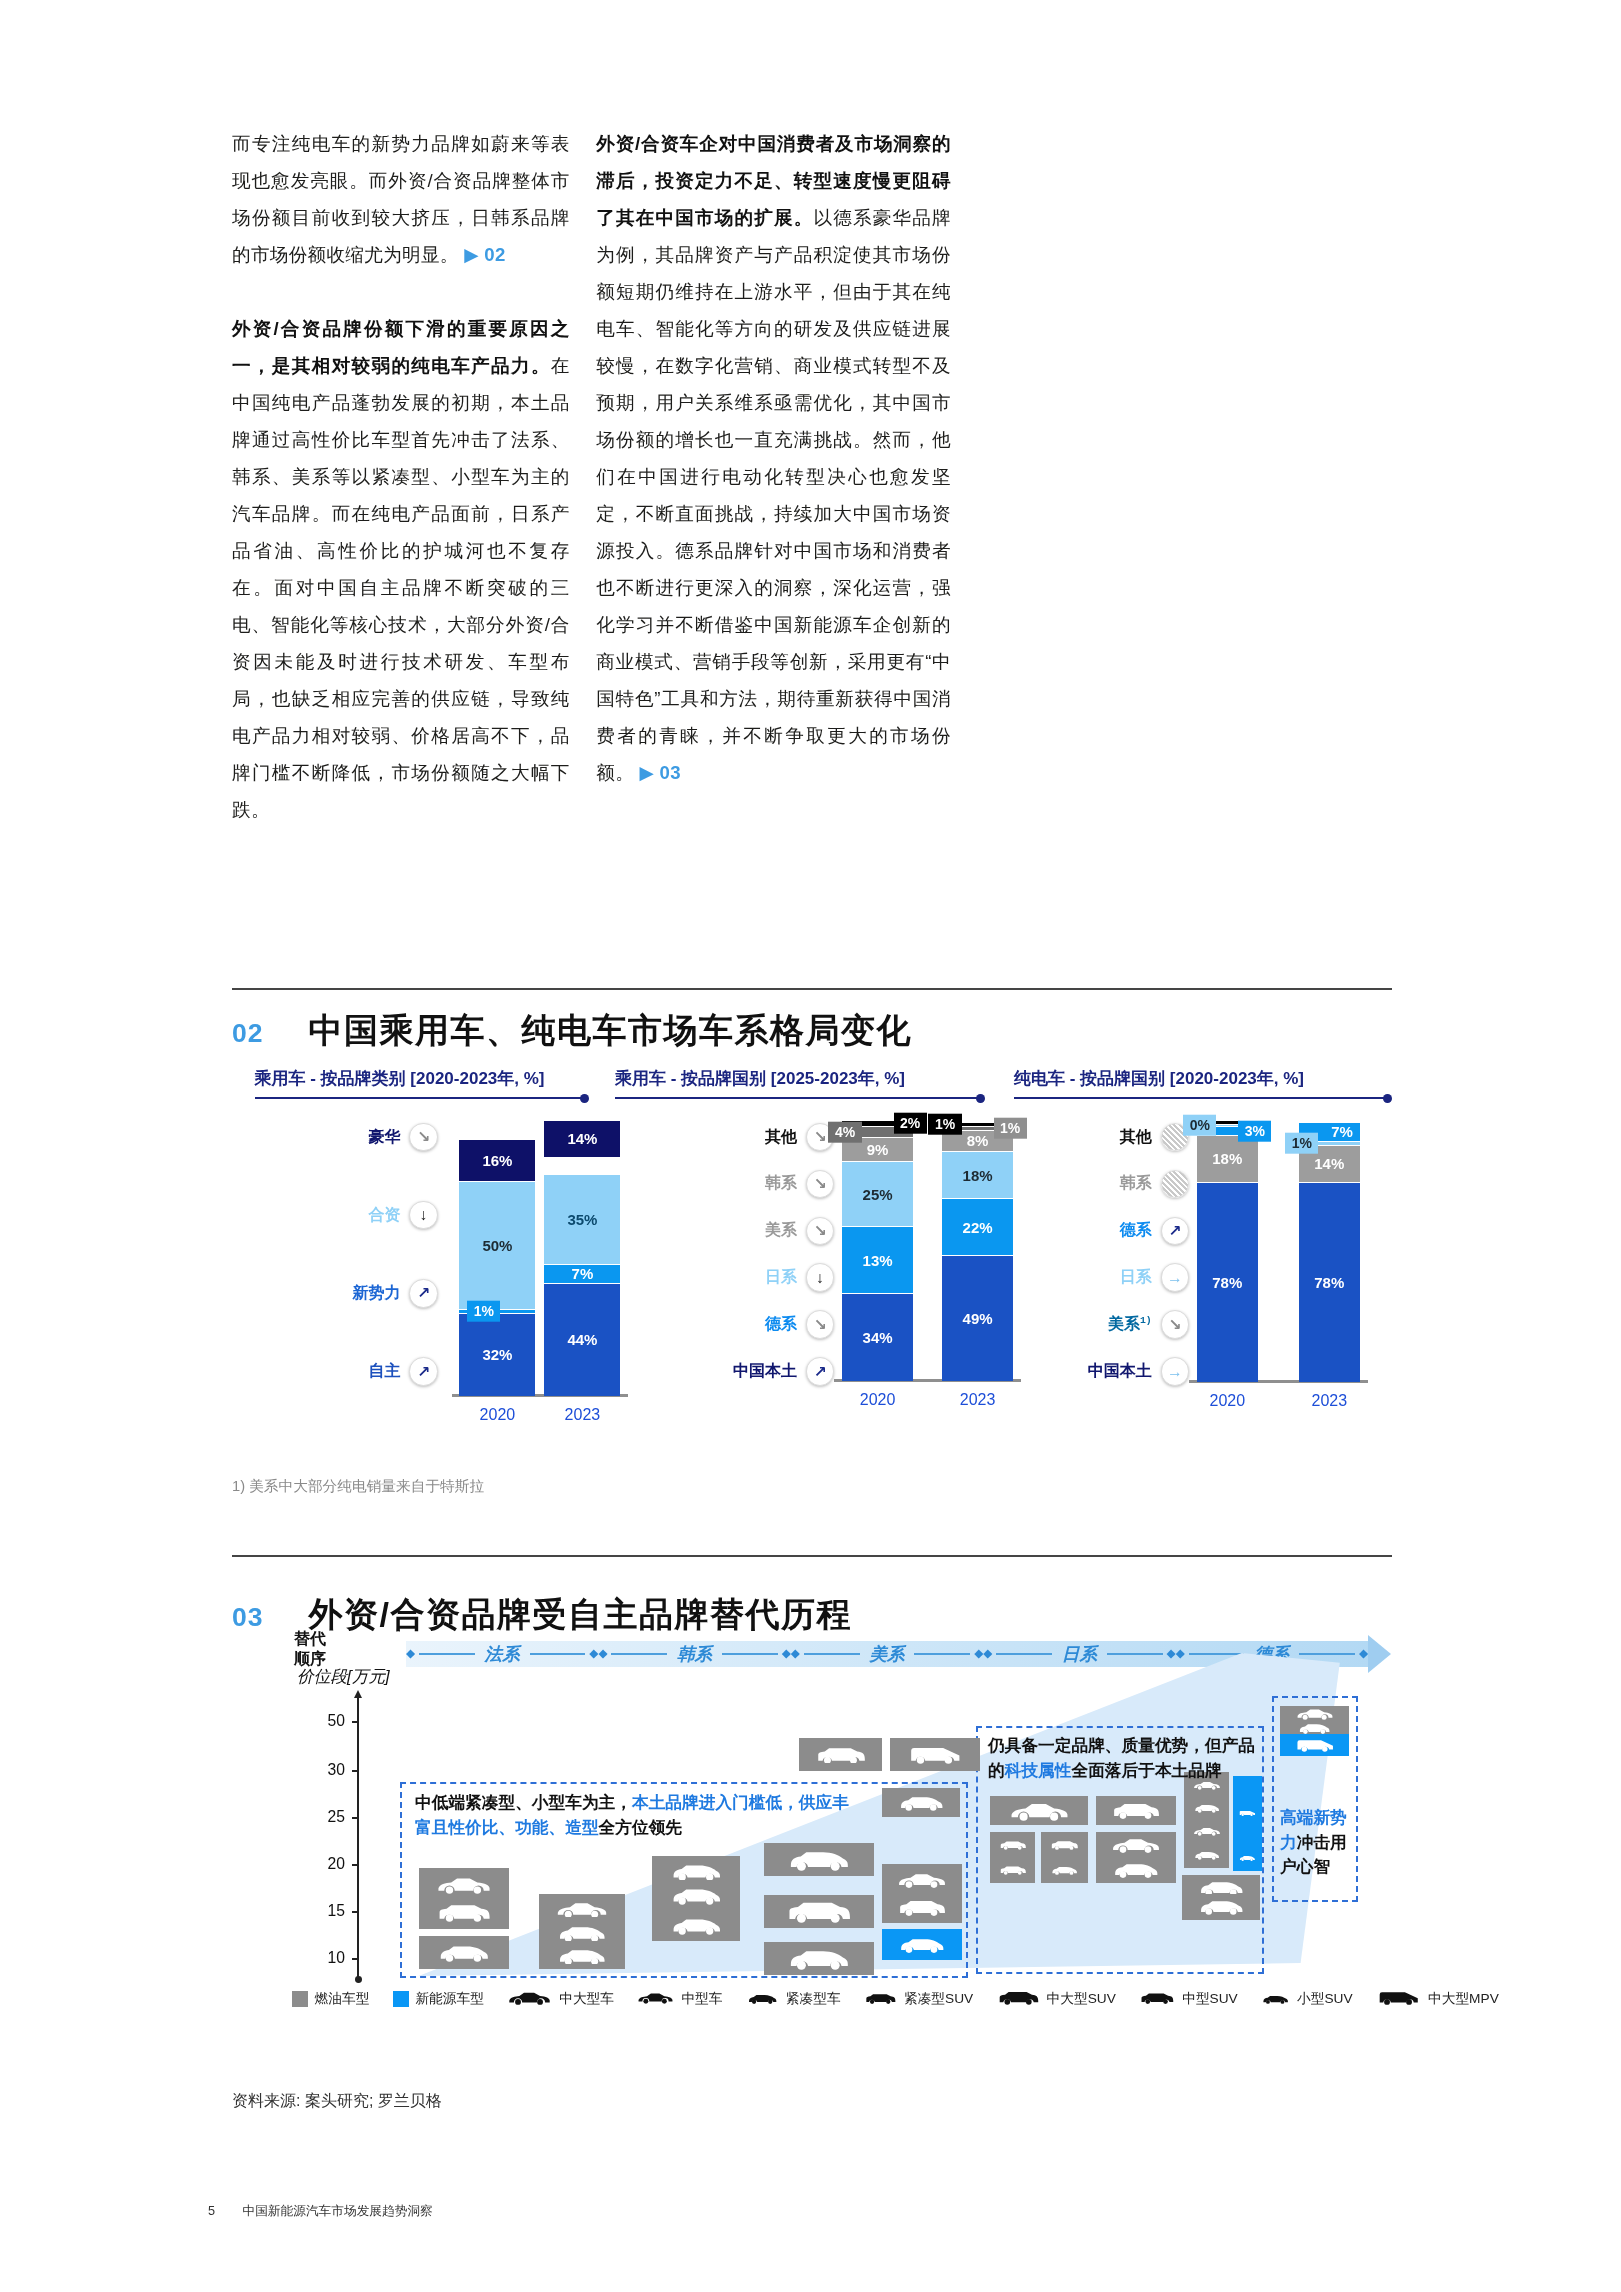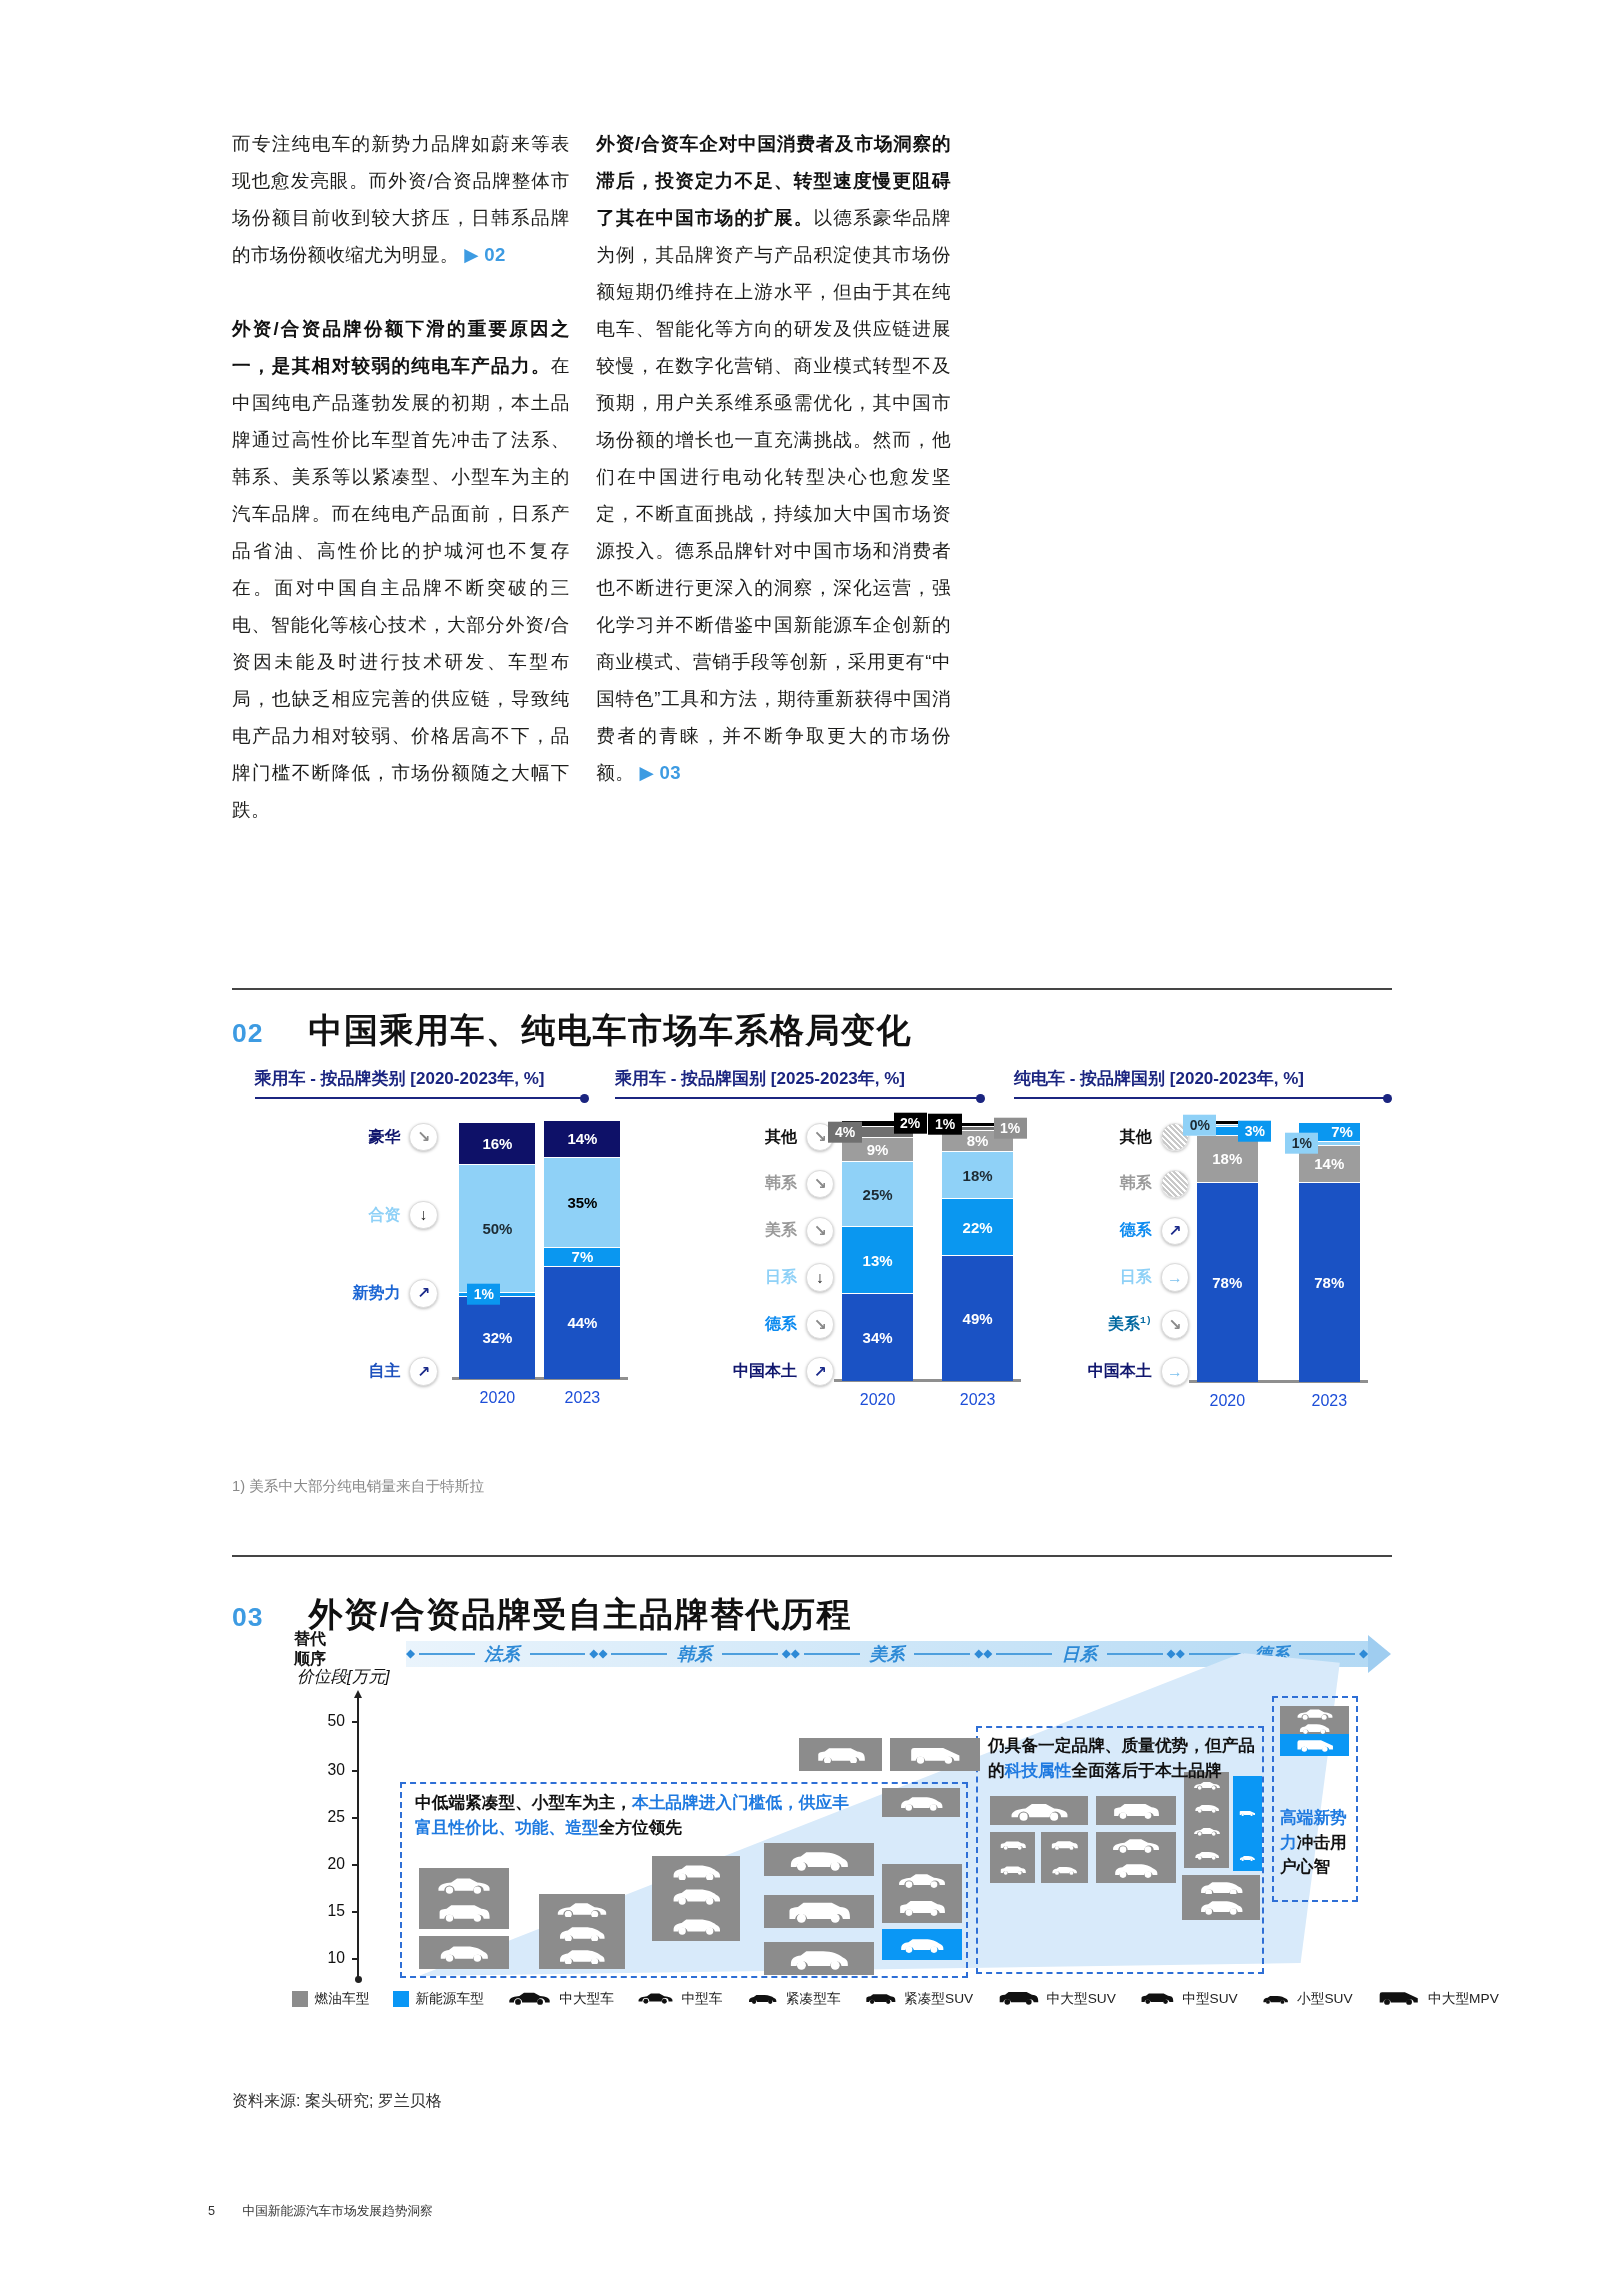--- a/index.html
+++ b/index.html
@@ -141,21 +141,21 @@
                   <div class="seg" style="height: 2.9px; background: rgb(10, 151, 240); color: rgb(255, 255, 255); border-top: 1.5px solid rgb(255, 255, 255);">
                     <div class="co co-onbar" style="background: rgb(10, 151, 240); color: rgb(255, 255, 255);">1%</div>
                   </div>
                   <div class="seg" style="height: 82px; background: rgb(26, 82, 196); color: rgb(255, 255, 255); border-top: 1.5px solid rgb(255, 255, 255);">32%</div>
                 </div>
                 <div class="year">2020</div>
               </div>
               <div class="barcol">
                 <div class="stack">
                   <div class="seg" style="height: 36px; background: rgb(14, 17, 104); color: rgb(255, 255, 255);">14%</div>
-                  <div class="seg" style="height: 89px; background: rgb(143, 209, 247); color: #000000; border-top: 1.5px solid rgb(255, 255, 255);">35%</div>
+                  <div class="seg" style="height: 89px; background: rgb(143, 209, 247); color: #0c4a6e; border-top: 1.5px solid rgb(255, 255, 255); margin-top: 17px;">35%</div>
                   <div class="seg" style="height: 18px; background: rgb(10, 151, 240); color: rgb(255, 255, 255); border-top: 1.5px solid rgb(255, 255, 255);">7%</div>
                   <div class="seg" style="height: 112px; background: rgb(26, 82, 196); color: rgb(255, 255, 255); border-top: 1.5px solid rgb(255, 255, 255);">44%</div>
                 </div>
                 <div class="year">2023</div>
               </div>
             </div>
           </div>
       </div>
       <div class="panel p1">
         <div class="ptitle"><span class="ptitle-text">乘用车 - 按品牌国别 [2025-2023年, %]</span><span class="pdot"></span></div>

